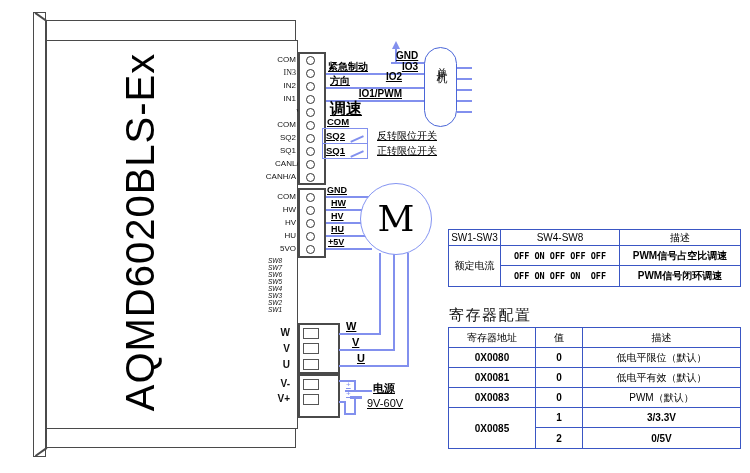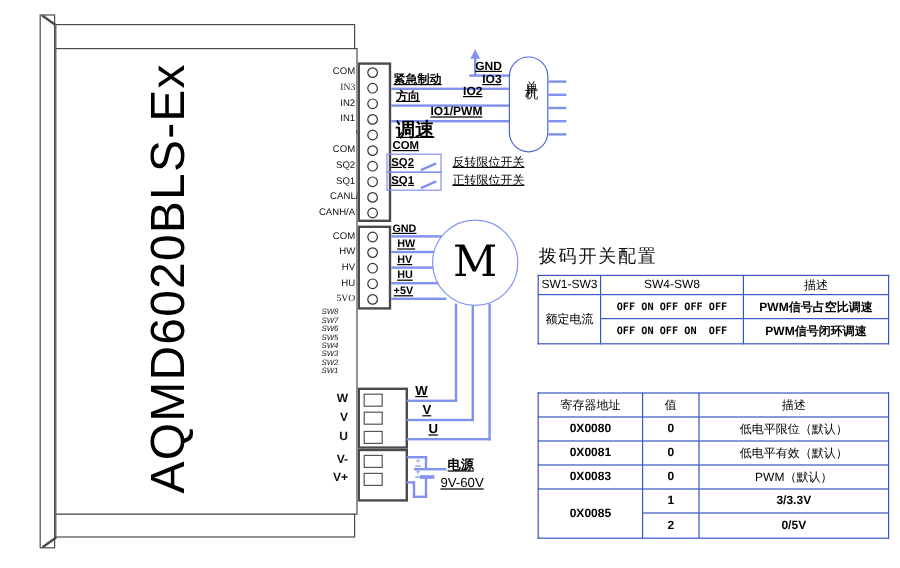--- a/index.html
+++ b/index.html
@@ -57,21 +57,21 @@
   <div class="pinlbl" style="left:240px;top:121px;">COM</div>
   <div class="pinlbl" style="left:240px;top:134px;">SQ2</div>
   <div class="pinlbl" style="left:240px;top:147px;">SQ1</div>
   <div class="pinlbl" style="left:248px;top:160px;">CANL/B</div>
   <div class="pinlbl" style="left:240px;top:173px;">CANH/A</div>
 
   <div class="pinlbl" style="left:240px;top:193px;">COM</div>
   <div class="pinlbl" style="left:240px;top:206px;">HW</div>
   <div class="pinlbl" style="left:240px;top:219px;">HV</div>
   <div class="pinlbl" style="left:240px;top:232px;">HU</div>
-  <div class="pinlbl" style="left:240px;top:245px;font-family:Liberation Serif, serif;">5VO</div>
+  <div class="pinlbl" style="left:240px;top:245px;">5VO</div>
 
   <div class="swlbl" style="left:240px;top:257px;">SW8</div>
   <div class="swlbl" style="left:240px;top:264px;">SW7</div>
   <div class="swlbl" style="left:240px;top:271px;">SW6</div>
   <div class="swlbl" style="left:240px;top:278px;">SW5</div>
   <div class="swlbl" style="left:240px;top:285px;">SW4</div>
   <div class="swlbl" style="left:240px;top:292px;">SW3</div>
   <div class="swlbl" style="left:240px;top:299px;">SW2</div>
   <div class="swlbl" style="left:240px;top:306px;">SW1</div>
 
@@ -173,21 +173,20 @@
   <div class="lbl blue" style="left:346px;top:381px;font-size:8px;">+</div>
   <div class="lbl blue" style="left:346px;top:390px;font-size:8px;">+</div>
   <div class="wire" style="left:354px;top:398px;width:2px;height:17px;"></div>
   <div class="wire" style="left:344px;top:413px;width:12px;height:2px;"></div>
   <div class="wire" style="left:344px;top:401px;width:2px;height:14px;"></div>
   <div class="wire" style="left:339px;top:401px;width:6px;height:2px;"></div>
   <div class="wire" style="left:366px;top:390px;width:6px;height:2px;"></div>
   <div class="lbl bold" style="left:373px;top:383px;font-size:11px;">电源</div>
   <div class="lbl" style="left:367px;top:398px;font-size:11px;">9V-60V</div>
 
-  <div class="ttl" style="left:449px;top:204px;">拨码开关配置</div>
   <table class="cfg" style="left:448px;top:229px;width:292px;">
     <colgroup>
         <col style="width:52px">
         <col style="width:119px">
         <col style="width:121px">
       </colgroup>
     <tbody>
         <tr style="height:16px;">
       <th class="hdr">SW1-SW3</th>
       <th class="hdr">SW4-SW8</th>
@@ -198,20 +197,21 @@
       <td class="offs">OFF ON OFF OFF OFF</td>
       <td class="cjk10b">PWM信号占空比调速</td>
     </tr>
     <tr style="height:21px;">
       <td class="offs">OFF ON OFF ON  OFF</td>
       <td class="cjk10b">PWM信号闭环调速</td>
     </tr>
   </tbody>
     </table>
 
+  <div class="ttl" style="left:449px;top:306px;">寄存器配置</div>
   <table class="cfg" style="left:448px;top:327px;width:292px;">
     <colgroup>
         <col style="width:87px">
         <col style="width:47px">
         <col style="width:158px">
       </colgroup>
     <tbody>
         <tr style="height:20px;">
       <th class="hdr">寄存器地址</th>
       <th class="hdr">值</th>

